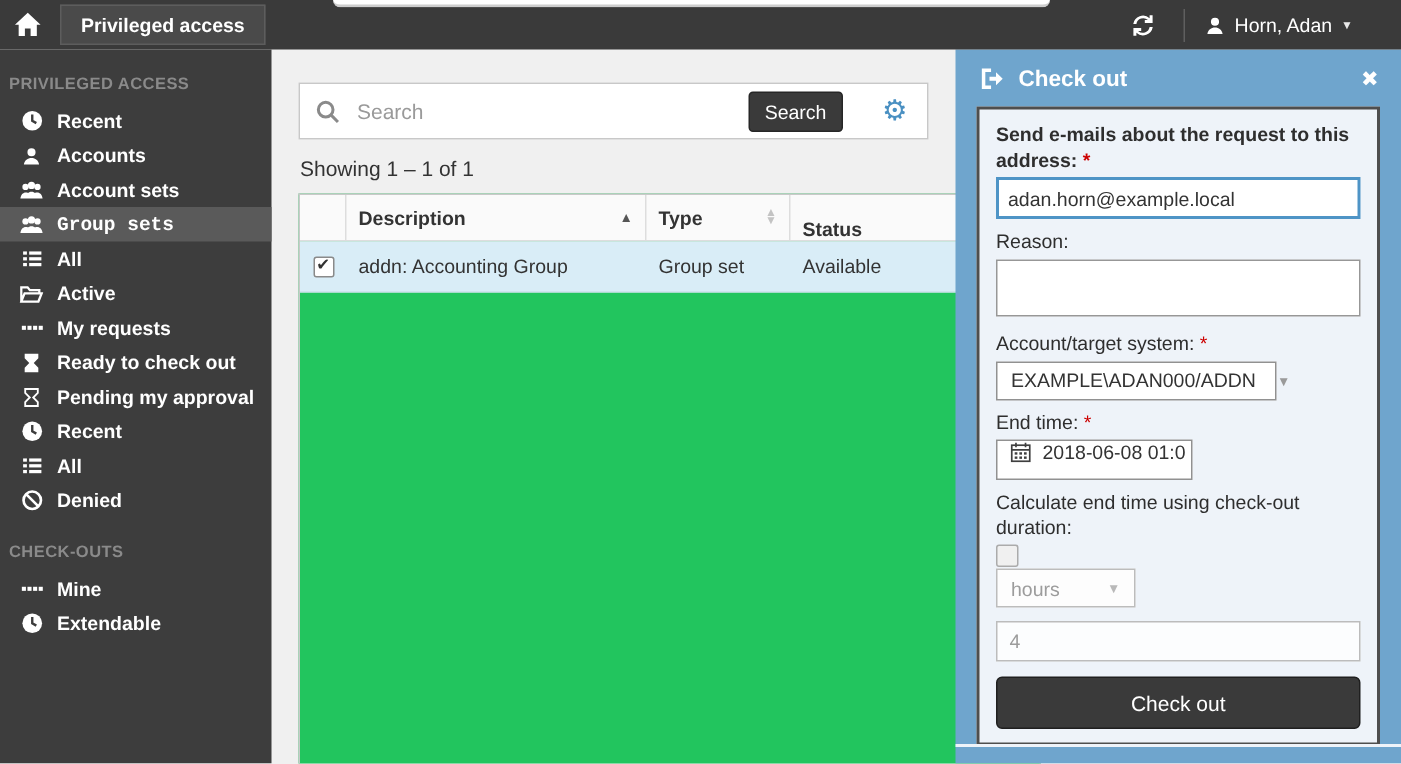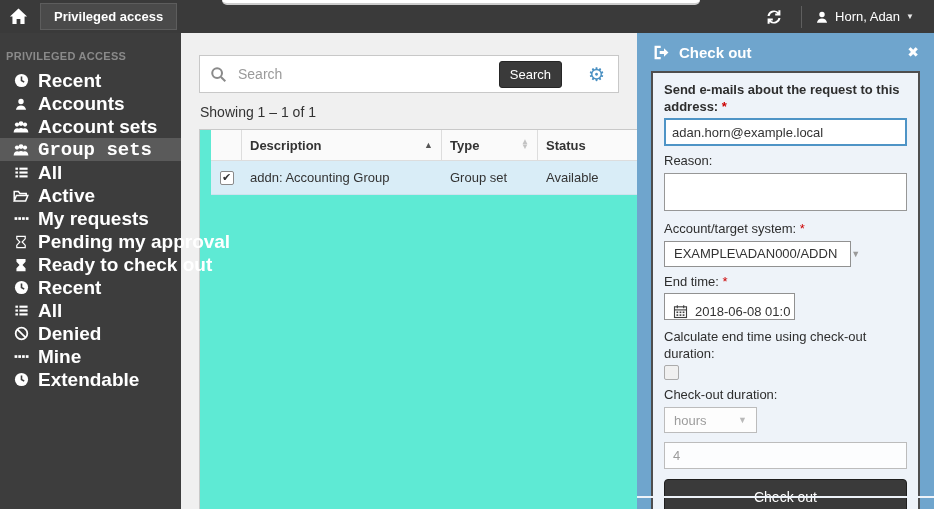--- a/index.html
+++ b/index.html
@@ -15,21 +15,21 @@
   .topbar {
     position:absolute; left:0; top:0; width:934px; height:33px;
     background:#3a3a3a; display:flex; align-items:center; color:#fff; z-index:5;
   }
   .home-btn { width:36px; height:33px; display:flex; align-items:center; justify-content:center; cursor:pointer; }
   .app-btn {
     margin-left:4px; background:#4a4a4a; border:1px solid #5d5d5d; color:#fff;
     font-size:13px; font-weight:bold; padding:5px 13px; cursor:pointer;
     font-family:inherit;
   }
-  .topbar-right { margin-left:auto; display:flex; align-items:center; padding-right:20px;text-align:center; }
+  .topbar-right { margin-left:auto; display:flex; align-items:center; padding-right:32px;text-align:center; }
   .refresh-btn { padding:4px 6px; cursor:pointer; }
   .topbar-sep { width:1px; height:22px; background:#5f5f5f; margin:0 13px; }
   .user-menu { display:flex; align-items:center; gap:6px; cursor:pointer; font-size:13px; }
   .user-caret { font-size:8px; color:#e8e8e8; }
 
   
   .top-overlay {
     position:absolute; left:222px; top:0; width:478px; height:5px;
     background:#fff; border-bottom:2px solid #cdcdcd;
     border-radius:0 0 5px 5px; z-index:9;
@@ -39,21 +39,21 @@
   .sidebar {
     position:absolute; left:0; top:33px; width:181px; bottom:0;
     background:#3d3d3d; color:#fff; z-index:4;
   }
   .nav-title {
     color:#8a8a8a; font-size:11px; font-weight:bold; letter-spacing:.3px;
     padding:17px 8px 7px 6px;
   }
   .nav-item {
     height:23px; display:flex; align-items:center; gap:9px;
-    padding:0 8px 0 13px; font-size:19px; font-weight:bold; cursor:pointer;
+    padding:0 8px 0 13px; font-size:13px; font-weight:bold; cursor:pointer;
     white-space:nowrap;
   }
   .nav-item .ic { width:16px; height:16px; flex:none; display:flex; align-items:center; justify-content:center; }
   .nav-item.selected { background:#5a5a5a;font-family:Liberation Mono, monospace; }
 
   
   .main { position:absolute; left:181px; top:33px; width:456px; bottom:0; background:#f0f0f0;border-radius:19px; }
   .searchbox {
     position:absolute; left:18px; top:22px; width:420px; height:38px;
     background:#fff; border:1px solid #c8c8c8;
@@ -66,30 +66,30 @@
   .search-input::placeholder { color:#9a9a9a; }
   .search-btn {
     background:#3a3a3a; color:#fff; border:1px solid #262626; border-radius:3px;
     font-size:13px; padding:5px 10px; cursor:pointer; font-family:inherit;
   }
   .gear-btn { margin-left:26px; margin-right:3px; color:#4a90c2; font-size:19px; line-height:1; cursor:pointer; }
   .showing { position:absolute; left:19px; top:71px; font-size:14px; color:#333; }
 
   .grid {
     position:absolute; left:18px; top:96px; width:495px; bottom:-1px;
-    background:#5eead4; border:1px solid #c9c9c9; border-bottom:none; color:#333;padding-left:11px;
+    background:#22c55e; border:1px solid #c9c9c9; border-bottom:none; color:#333;
   }
   .grid-header {
     display:flex; background:#fafafa; border-bottom:1px solid #ddd; height:31px; align-items:stretch;
   }
   .gc { display:flex; align-items:center; padding:0 8px; }
   .gc0 { width:31px; justify-content:center; padding:0; }
   .gc1 { width:200px; }
   .gc2 { width:96px; }
-  .gc3 { flex:1; }
+  .gc3 { flex:1;align-items:flex-end; }
   .grid-header .gc { border-right:1px solid #ddd; font-weight:bold; justify-content:space-between; }
   .grid-header .gc3 { border-right:none; }
   .sort-asc { color:#555; font-size:9px; }
   .sort-both { display:flex; flex-direction:column; line-height:.62; color:#c3c3c3; font-size:8px; }
   .grid-row {
     display:flex; background:#d9edf7; height:34px; align-items:center;
     border-bottom:1px solid #cfe2ee; cursor:pointer;
   }
   .checkbox {
     width:14px; height:14px; background:#fff; border:1px solid #8a8a8a; border-radius:2px;
@@ -121,21 +121,21 @@
     font-size:13px; color:#333; padding:3px 6px; outline:none; resize:none; font-family:inherit;
   }
   .fake-select {
     display:inline-flex; align-items:center; justify-content:space-between;
     border:1px solid #919191; background:#fff; height:26px; padding:0 9px;
     font-size:13px; color:#333; cursor:pointer;
   }
   .fake-select .caret { color:#9a9a9a; font-size:9px; margin-left:14px; }
   .account-select { width:187px; }
   .endtime-field {
-    display:inline-flex; align-items:flex-end; gap:7px;
+    display:inline-flex; align-items:flex-start; gap:7px;
     border:1px solid #919191; background:#fff; height:27px; padding:0 8px;
     font-size:13px; color:#333; cursor:pointer; max-width:131px; overflow:hidden; white-space:nowrap;
   }
   .cb-unchecked {
     width:15px; height:15px; background:#f0f0f0; border:1px solid #ababab; border-radius:2px;
     margin:3px 0 1px; cursor:pointer;
   }
   .duration-select {
     width:93px; border-color:#bcbcbc; color:#9c9c9c; background:#fdfdfd; cursor:default;
   }
@@ -257,32 +257,32 @@
           <rect x="4.6" y="6.6" width="2.9" height="2.9"></rect>
           <rect x="8.6" y="6.6" width="2.9" height="2.9"></rect>
           <rect x="12.6" y="6.6" width="2.9" height="2.9"></rect>
         </svg>
       </span>
     <span>My requests</span>
   </div>
   <div class="nav-item">
     <span class="ic">
         <svg width="14" height="14" viewBox="0 0 16 16">
+          <path fill="#fff" d="M2.8 1h10.4v3.4L9.7 8l3.5 3.6V15H2.8v-3.4L6.3 8 2.8 4.4z"></path>
+        </svg>
+      </span>
+    <span>Ready to check out</span>
+  </div>
+  <div class="nav-item">
+    <span class="ic">
+        <svg width="14" height="14" viewBox="0 0 16 16">
           <path fill="none" stroke="#fff" stroke-width="1.4" d="M3.2 1.5h9.6v2.9L9.3 8l3.5 3.6v2.9H3.2v-2.9L6.7 8 3.2 4.4z"></path>
         </svg>
       </span>
     <span>Pending my approval</span>
-  </div>
-  <div class="nav-item">
-    <span class="ic">
-        <svg width="14" height="14" viewBox="0 0 16 16">
-          <path fill="#fff" d="M2.8 1h10.4v3.4L9.7 8l3.5 3.6V15H2.8v-3.4L6.3 8 2.8 4.4z"></path>
-        </svg>
-      </span>
-    <span>Ready to check out</span>
   </div>
   <div class="nav-item">
     <span class="ic">
         <svg width="15" height="15" viewBox="0 0 16 16">
           <circle cx="8" cy="8" r="7" fill="#fff"></circle>
           <path d="M8 3.6V8l2.9 1.7" stroke="#3d3d3d" stroke-width="1.7" fill="none"></path>
         </svg>
       </span>
     <span>Recent</span>
   </div>
@@ -302,20 +302,21 @@
   <div class="nav-item">
     <span class="ic">
         <svg width="15" height="15" viewBox="0 0 16 16">
           <circle cx="8" cy="8" r="6.2" fill="none" stroke="#fff" stroke-width="1.9"></circle>
           <path d="M3.8 3.8l8.4 8.4" stroke="#fff" stroke-width="1.9"></path>
         </svg>
       </span>
     <span>Denied</span>
   </div>
 
+  <div class="nav-title">CHECK-OUTS</div>
   <div class="nav-item">
     <span class="ic">
         <svg width="15" height="15" viewBox="0 0 16 16" fill="#fff">
           <rect x="0.6" y="6.6" width="2.9" height="2.9"></rect>
           <rect x="4.6" y="6.6" width="2.9" height="2.9"></rect>
           <rect x="8.6" y="6.6" width="2.9" height="2.9"></rect>
           <rect x="12.6" y="6.6" width="2.9" height="2.9"></rect>
         </svg>
       </span>
     <span>Mine</span>
@@ -434,21 +435,20 @@
               <rect x="10.3" y="11" width="1.9" height="1.7"></rect>
             </g>
           </svg>
       </span>
       <span>2018-06-08 01:0</span>
     </div>
 
     <div class="f-label">Calculate end time using check-out duration:</div>
     <div class="cb-unchecked"></div>
 
-    <div class="f-label">Check-out duration:</div>
     <div class="fake-select duration-select">
       <span>hours</span>
       <span class="caret">▼</span>
     </div>
     <input class="duration-input" type="text" disabled="" value="4" style="">
 
     <button class="checkout-btn">Check out</button>
   </div>
 
   <div class="panel-divider"></div>

